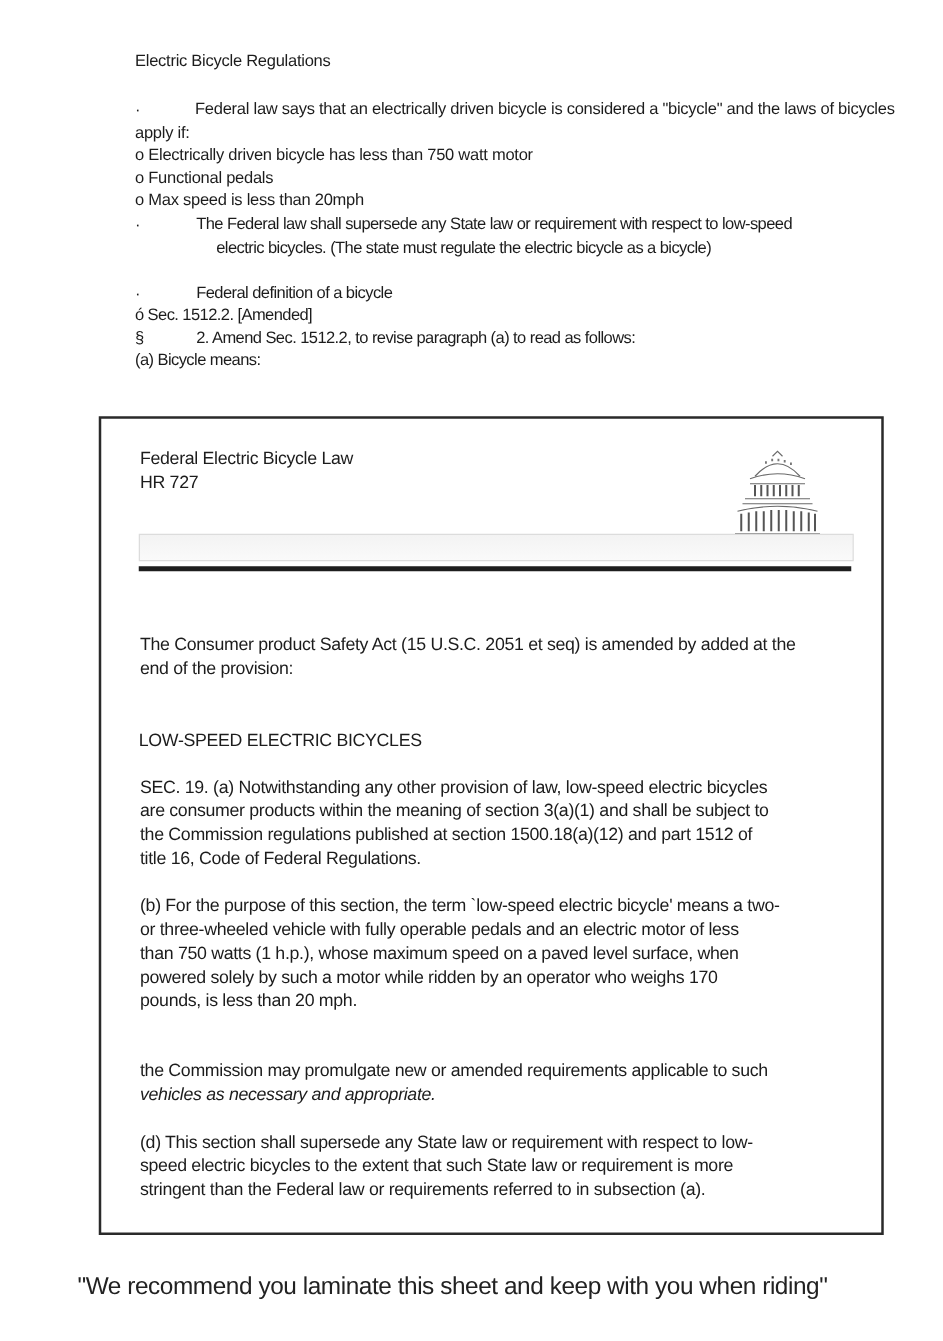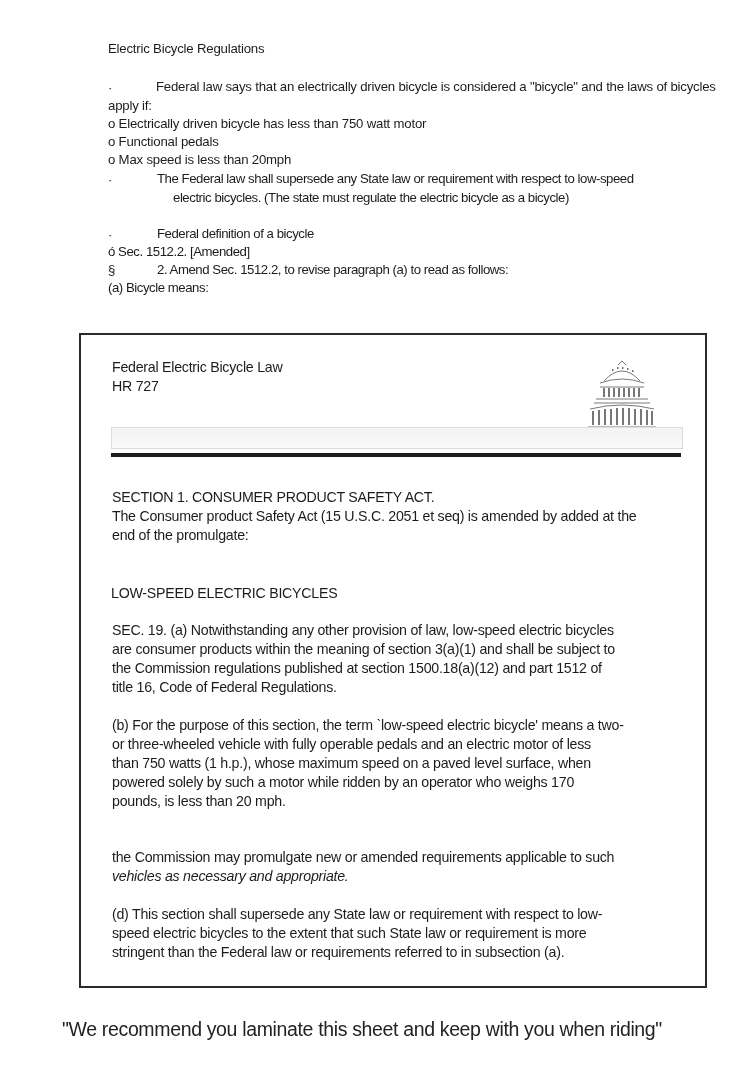--- a/index.html
+++ b/index.html
@@ -82,23 +82,22 @@
         <rect x="39" y="8" width="1.5" height="2"></rect>
       <rect x="44" y="8" width="1.5" height="2"></rect>
         <rect x="49" y="9" width="1.5" height="2"></rect>
       <rect x="54" y="11" width="1.5" height="2"></rect>
     </g>
   </svg>
 
   <div class="band"></div>
   <div class="rule"></div>
 
-  <div class="para boxtext" style="top:152px;">SECTION 1. CONSUMER PRODUCT SAFETY ACT.</div>
   <div class="para boxtext" style="top:171px;">The Consumer product Safety Act (15 U.S.C. 2051 et seq) is amended by added at the</div>
-  <div class="para boxtext" style="top:190px;">end of the promulgate:</div>
+  <div class="para boxtext" style="top:190px;">end of the provision:</div>
 
   <div class="para boxtext" style="top:248px;left:30px;">LOW-SPEED ELECTRIC BICYCLES</div>
 
   <div class="para boxtext" style="top:285px;">SEC. 19. (a) Notwithstanding any other provision of law, low-speed electric bicycles</div>
   <div class="para boxtext" style="top:304px;">are consumer products within the meaning of section 3(a)(1) and shall be subject to</div>
   <div class="para boxtext" style="top:323px;">the Commission regulations published at section 1500.18(a)(12) and part 1512 of</div>
   <div class="para boxtext" style="top:342px;">title 16, Code of Federal Regulations.</div>
 
   <div class="para boxtext" style="top:399px;">or three-wheeled vehicle with fully operable pedals and an electric motor of less</div>
   <div class="para boxtext" style="top:380px;">(b) For the purpose of this section, the term `low-speed electric bicycle' means a two-</div>

